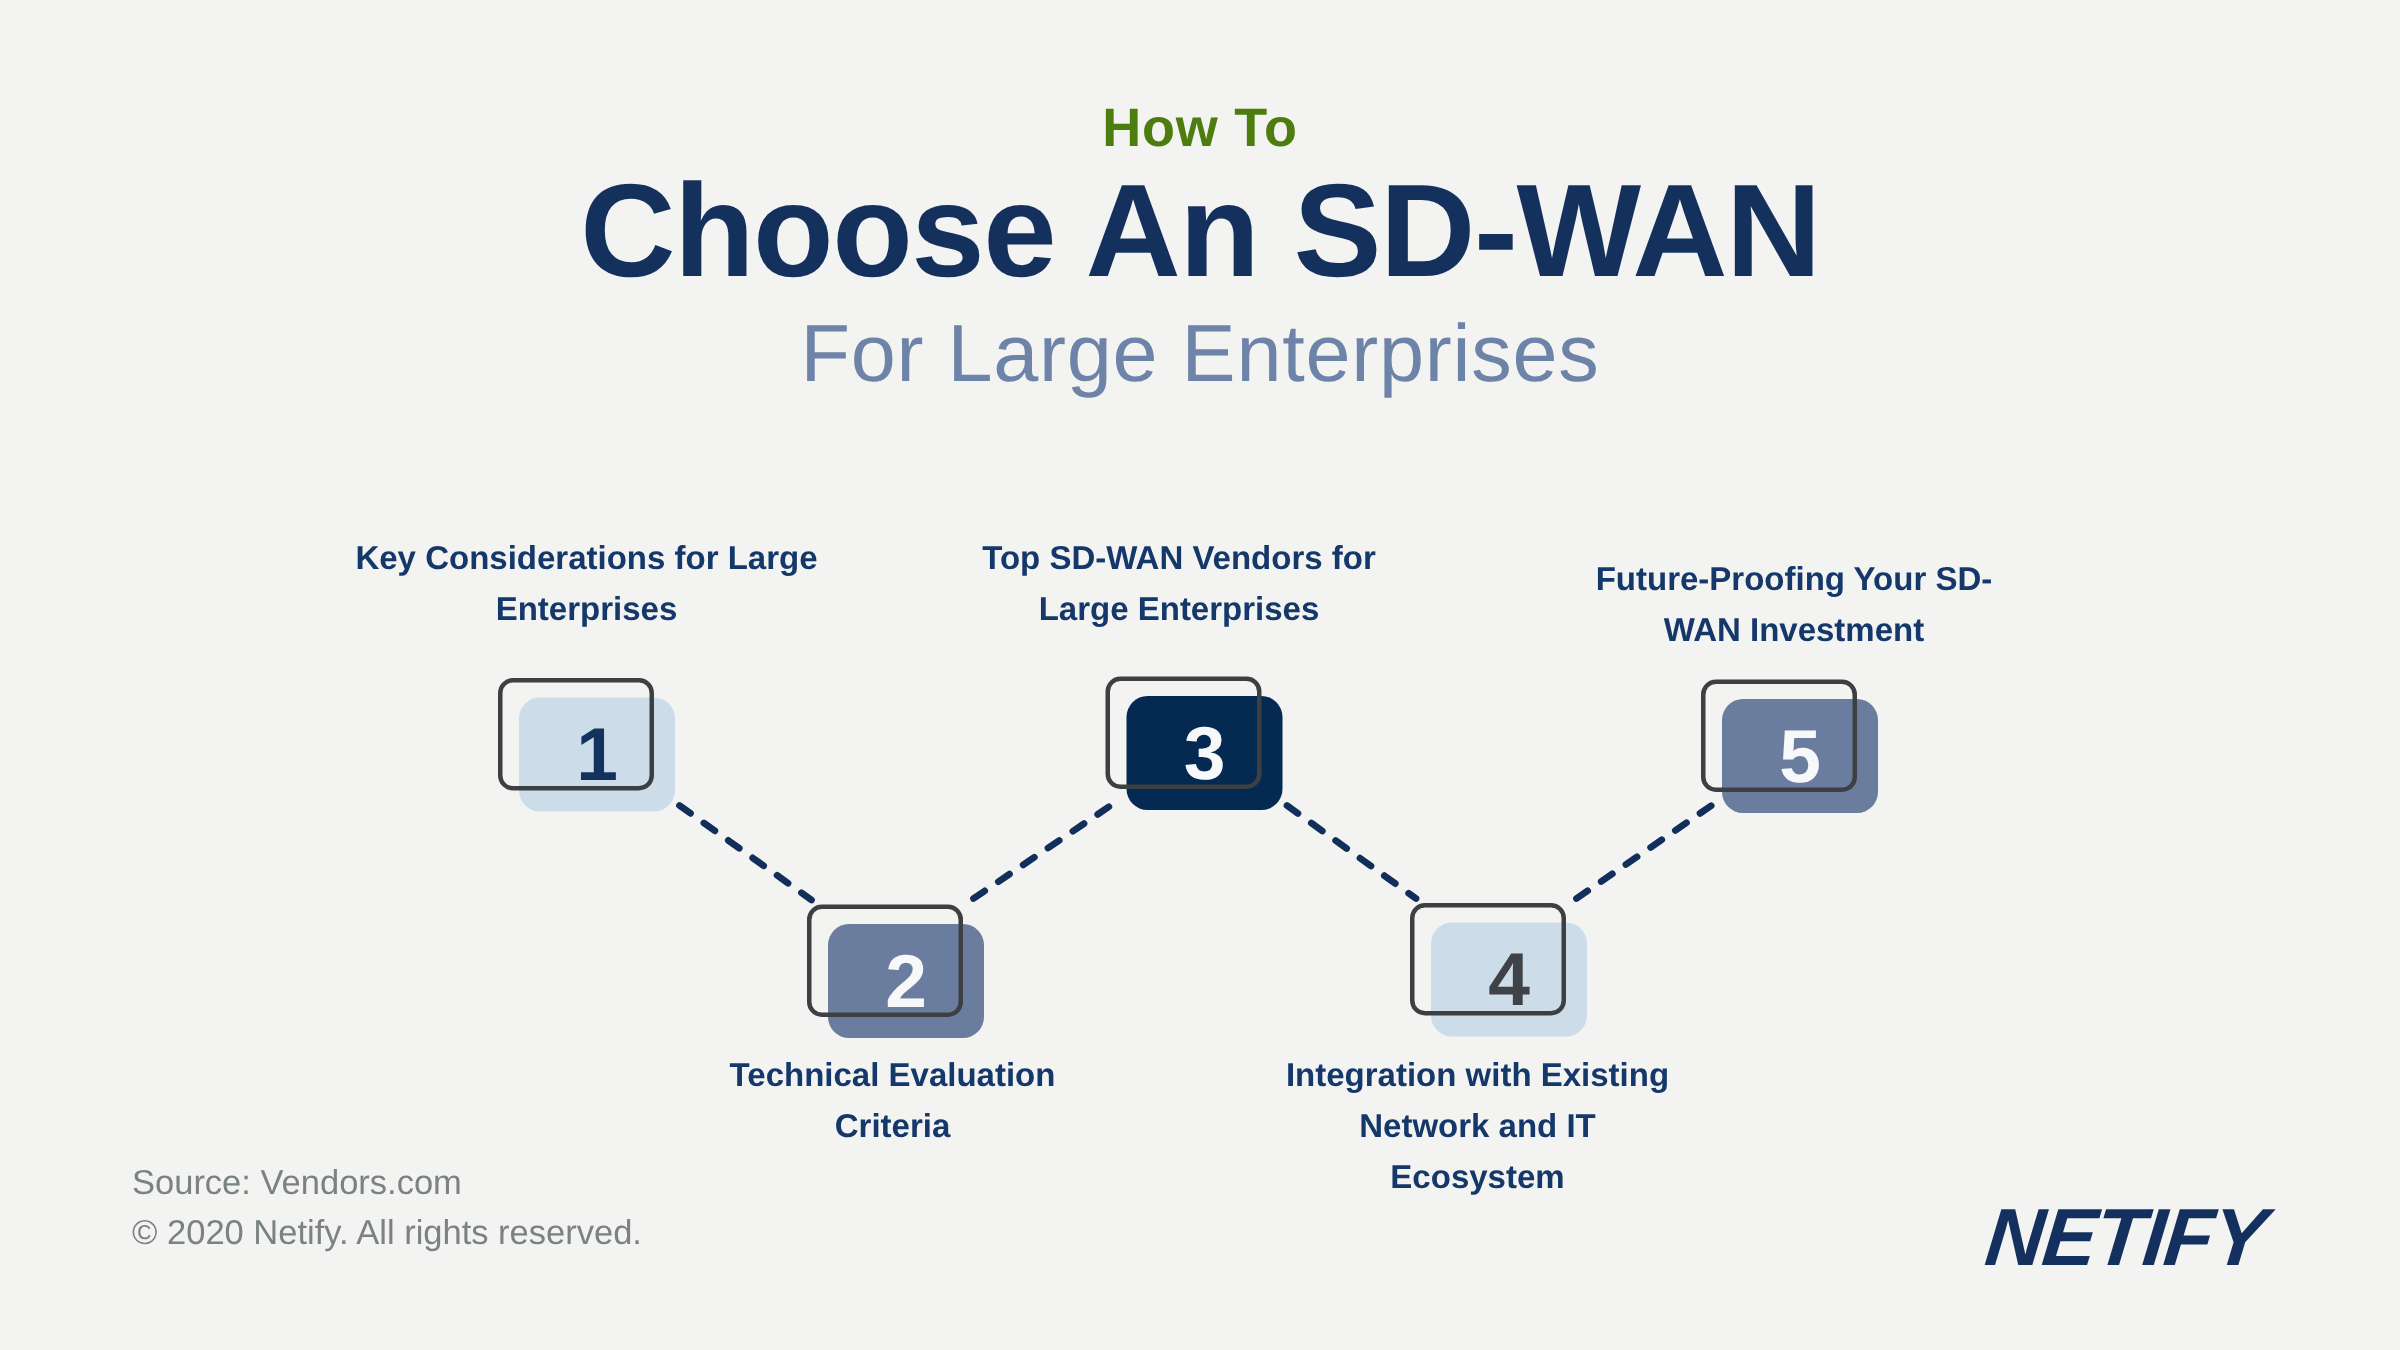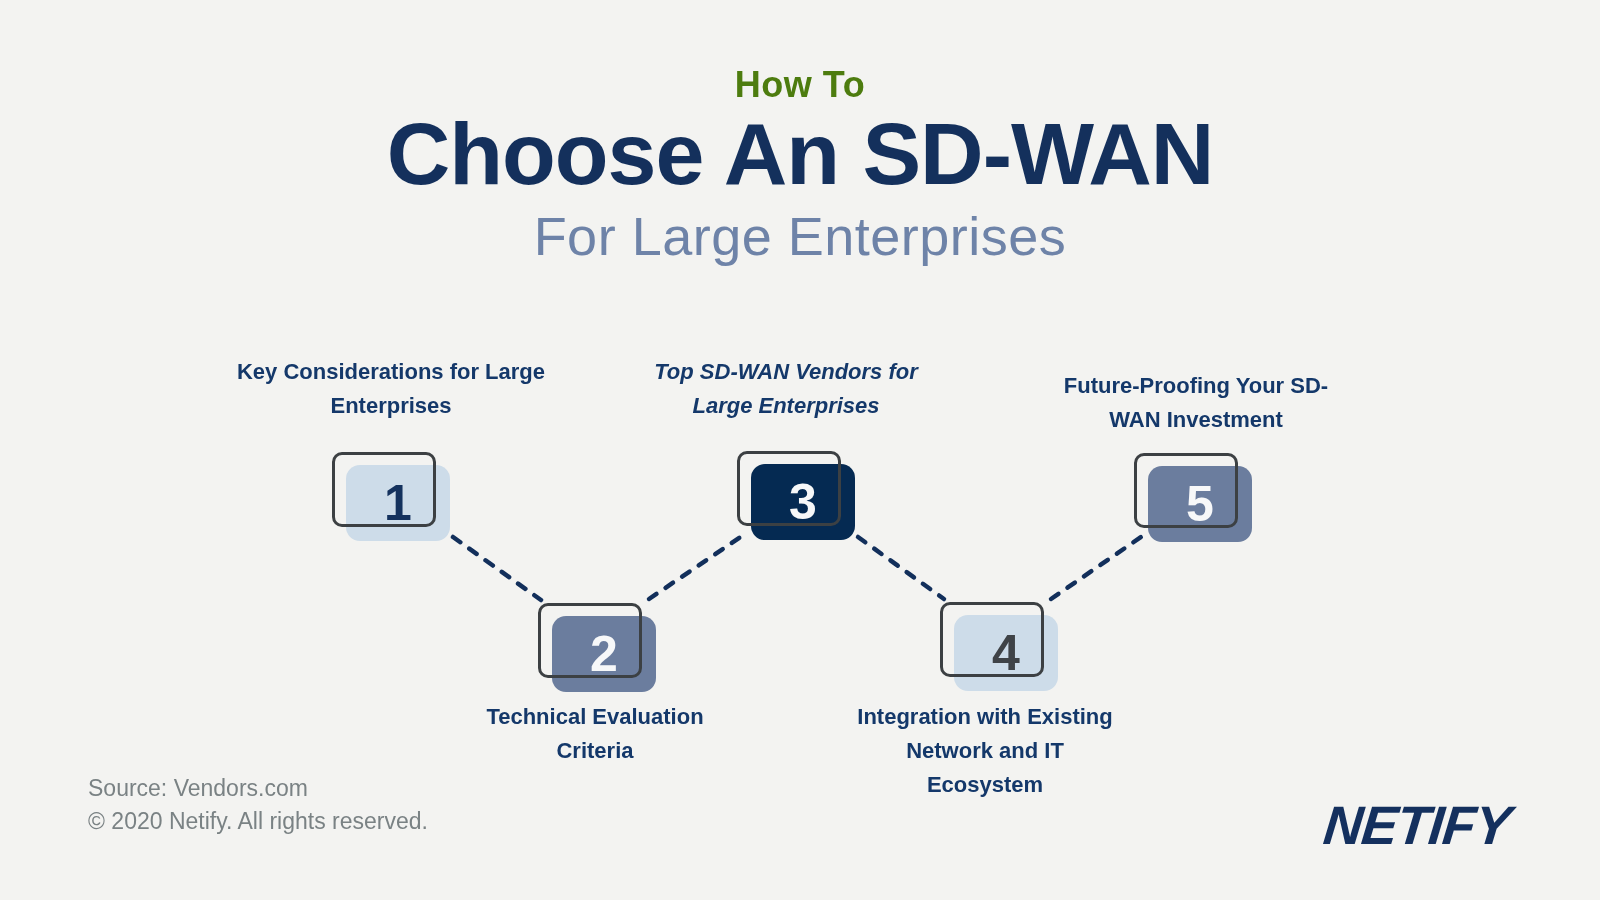--- a/index.html
+++ b/index.html
@@ -94,21 +94,21 @@
   .step-label {
     position: absolute;
     text-align: center;
     font-size: 22px;
     font-weight: 600;
     line-height: 34px;
     color: #14386A;
     white-space: pre-line;
   }
   .label-1 { left: 211px;  top: 355px; width: 360px; }
-  .label-3 { left: 606px;  top: 355px; width: 360px; font-style: italic; }
+  .label-3 { left: 606px;  top: 355px; width: 360px; }
   .label-5 { left: 1016px; top: 369px; width: 360px; }
   .label-2 { left: 435px;  top: 700px; width: 320px; }
   .label-4 { left: 825px;  top: 700px; width: 320px; }
 
   
   .connector-layer {
     position: absolute;
     left: 0;
     top: 0;
     width: 1600px;

